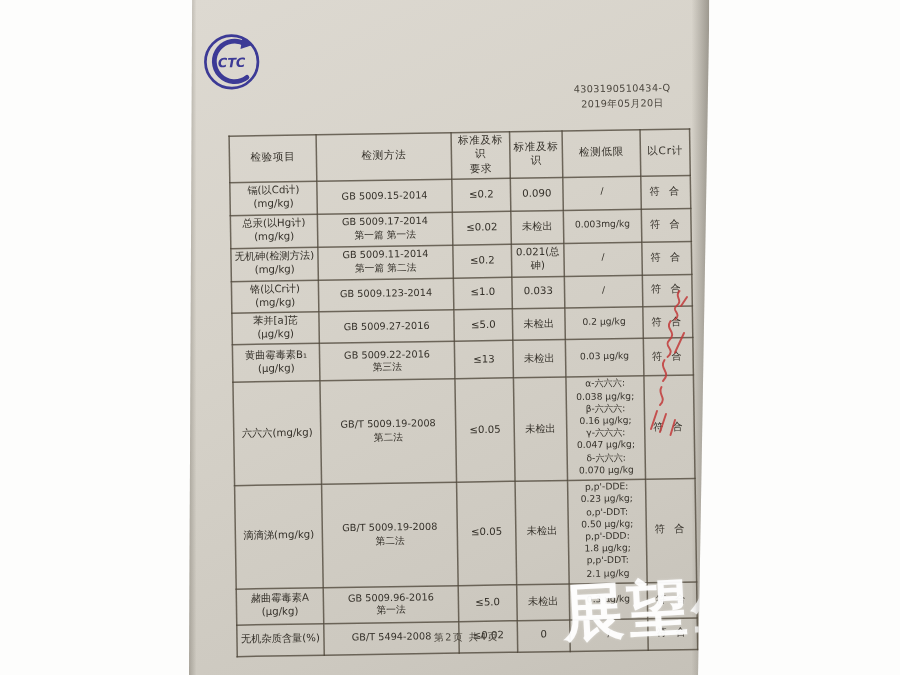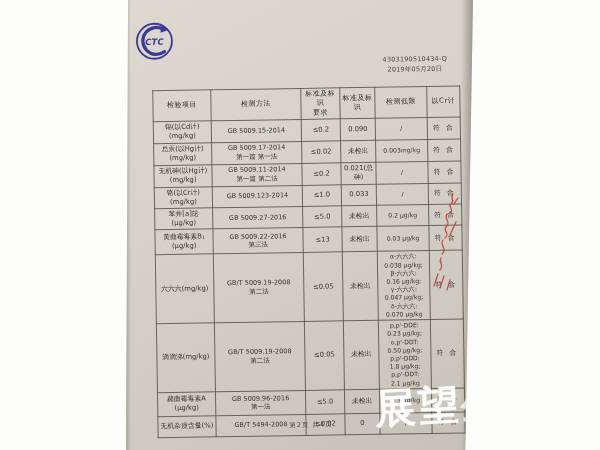--- a/index.html
+++ b/index.html
@@ -115,21 +115,21 @@
             <td class="col-item">总汞(以Hg计)
 (mg/kg)</td>
             <td class="col-method">GB 5009.17-2014
 第一篇 第一法</td>
             <td class="col-requirement">≤0.02</td>
             <td class="col-result">未检出</td>
             <td class="col-detection_limit">0.003mg/kg</td>
             <td class="col-conclusion">符 合</td>
           </tr>
           <tr style="height: 22px;">
-            <td class="col-item">无机砷(以Hg计)
+            <td class="col-item">无机砷(检测方法)
 (mg/kg)</td>
             <td class="col-method">GB 5009.11-2014
 第一篇 第二法</td>
             <td class="col-requirement">≤0.2</td>
             <td class="col-result">0.021(总
 砷)</td>
             <td class="col-detection_limit">/</td>
             <td class="col-conclusion">符 合</td>
           </tr>
           <tr style="height: 21px;">

